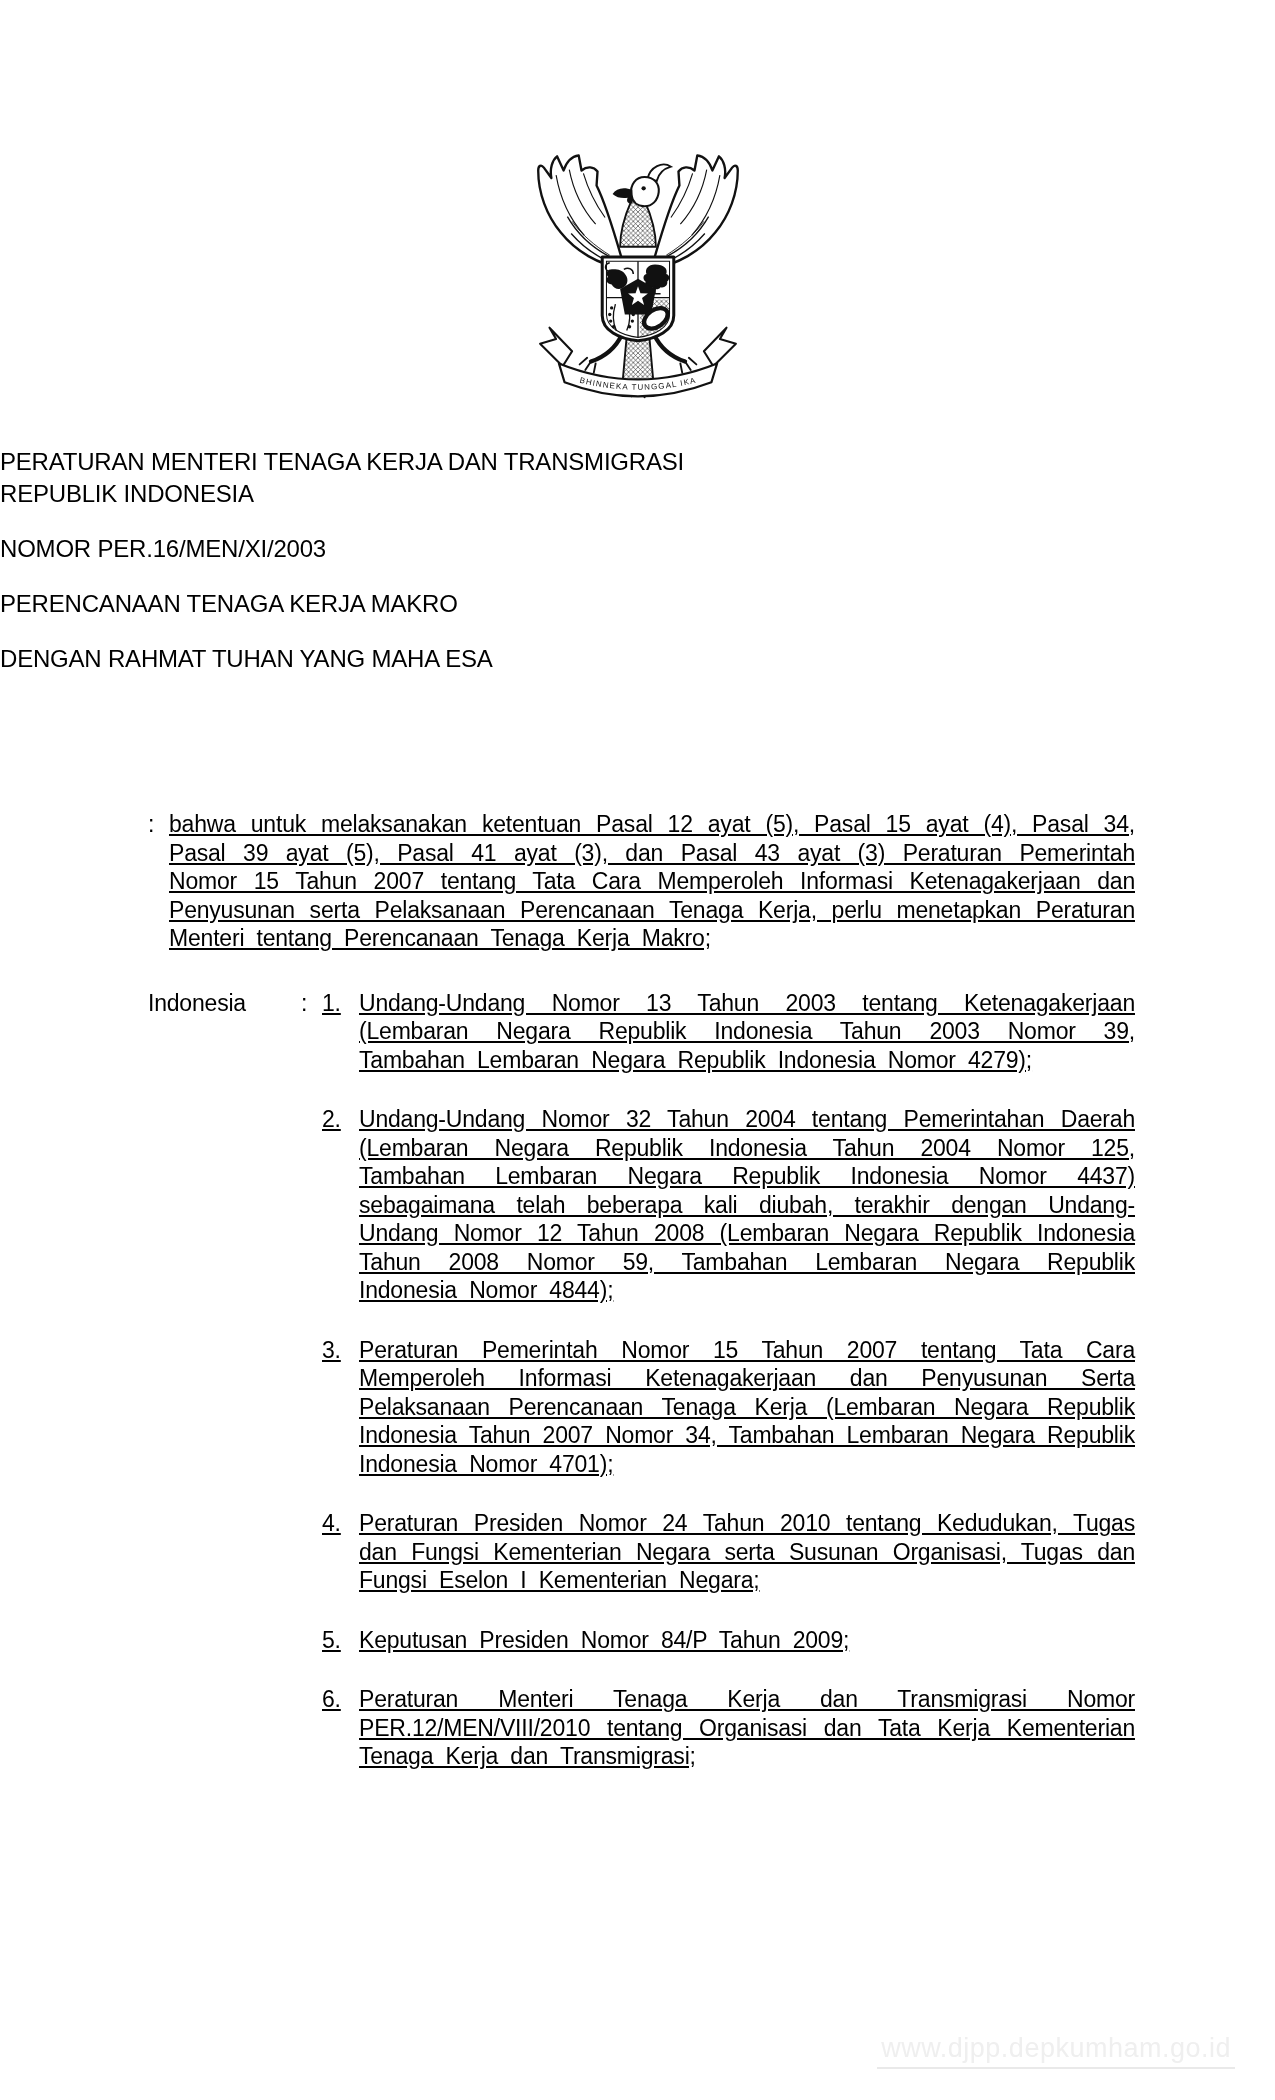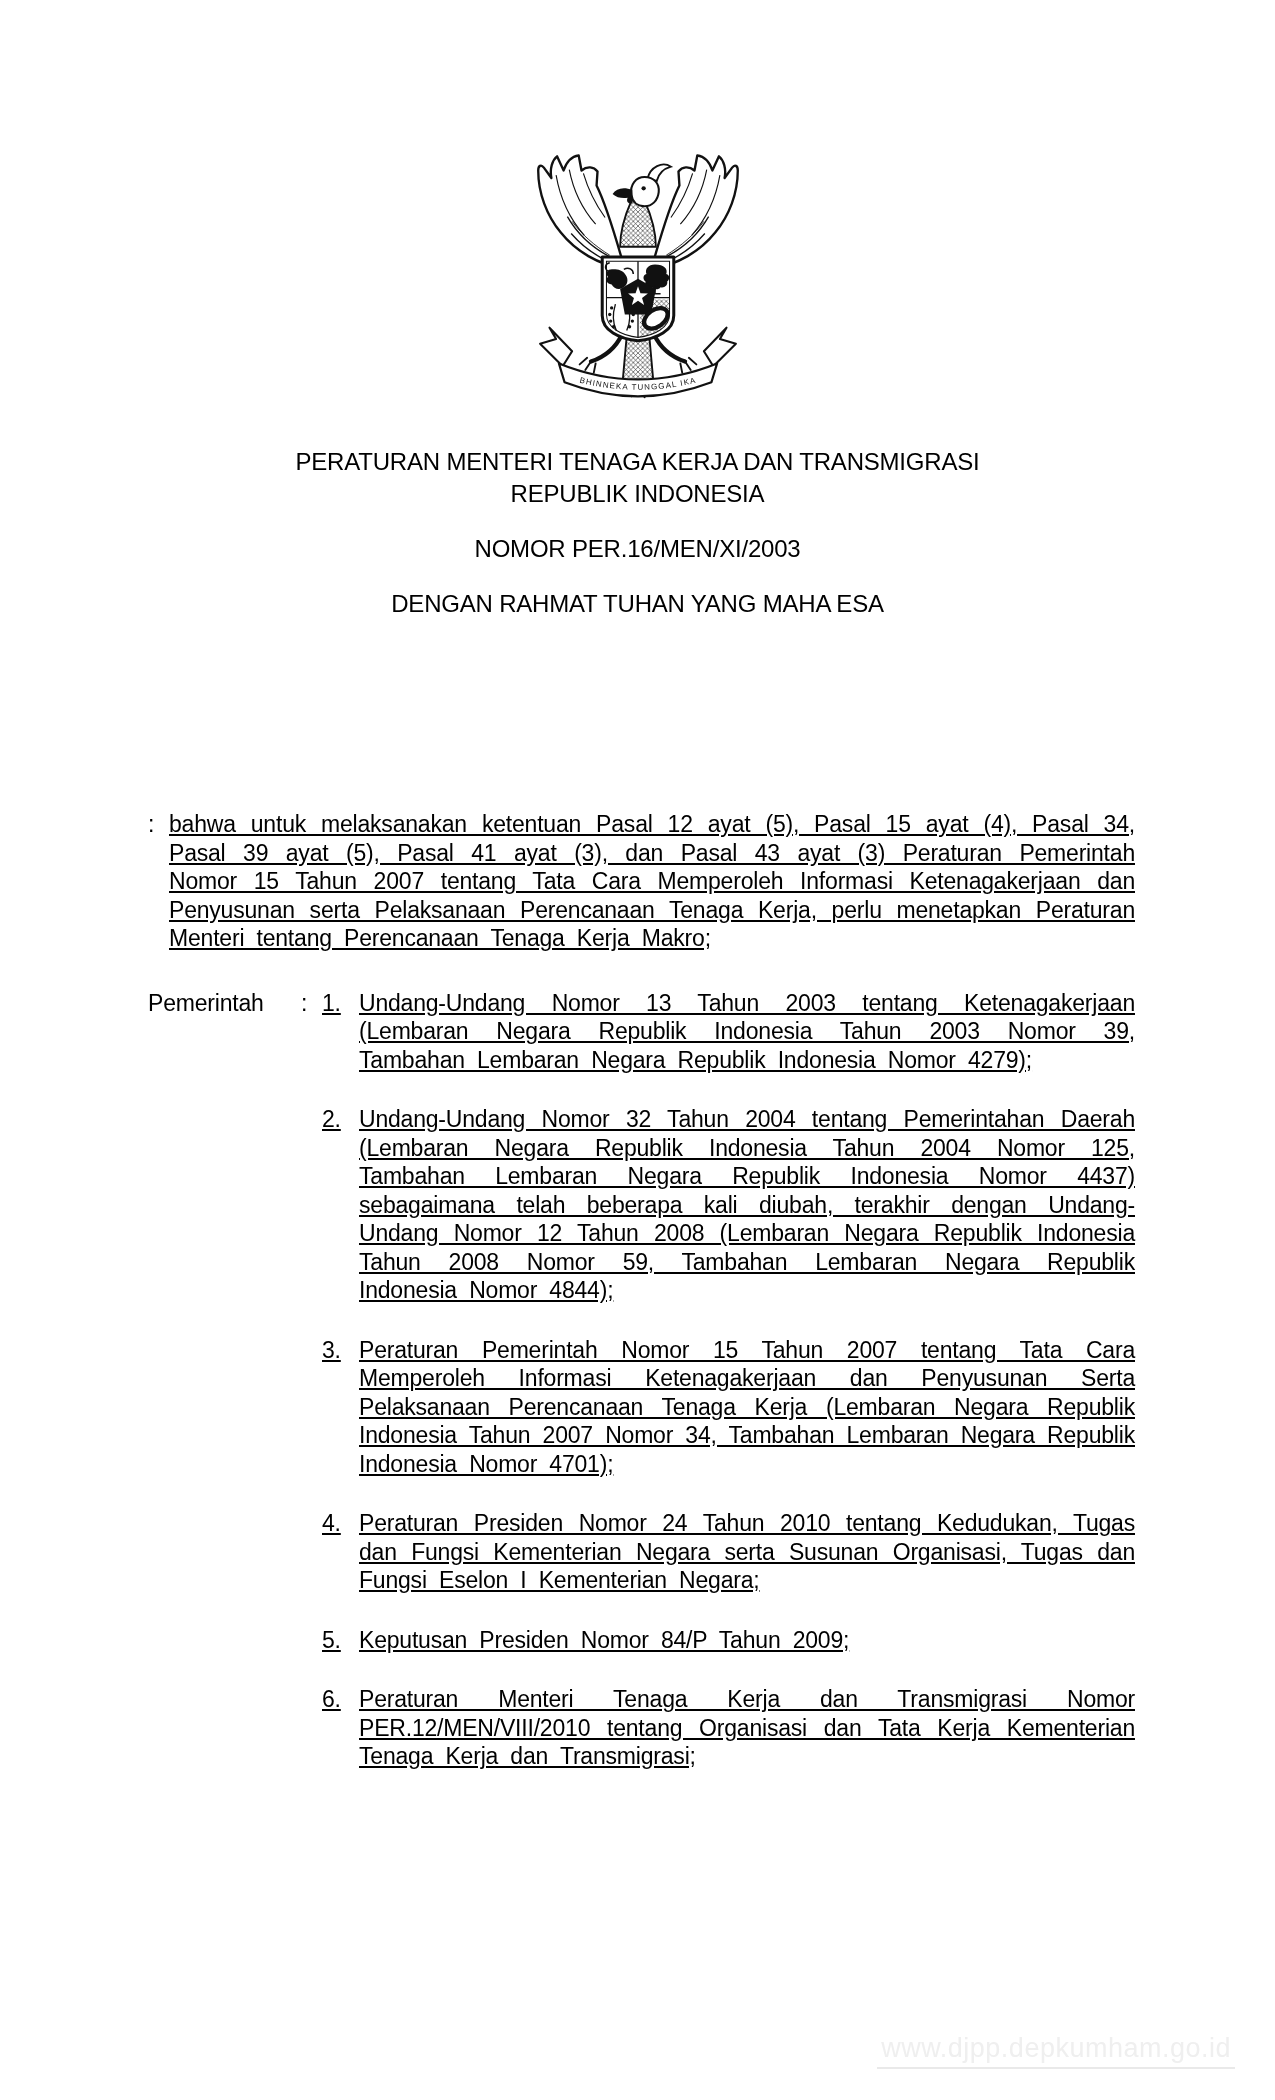--- a/index.html
+++ b/index.html
@@ -17,21 +17,21 @@
     position: absolute;
     top: 146px;
     left: 50%;
     transform: translateX(-50%);
   }
   .doc-header {
     position: absolute;
     top: 446px;
     left: 0;
     right: 0;
-    text-align: center;
+    text-align: left;
     font-size: 24px;
     line-height: 32px;
     white-space: nowrap;
   }
   .hline { margin-top: 23px; }
   .hline.first, .hline.tight { margin-top: 0; }
   .doc-body {
     position: absolute;
     top: 810px;
     left: 148px;
@@ -143,34 +143,35 @@
         <path d="M120,149 L122.6,156.4 L130.5,156.6 L124.3,161.4 L126.5,168.9 L120,164.5 L113.5,168.9 L115.7,161.4 L109.5,156.6 L117.4,156.4 Z" fill="#ffffff"></path>
         <ellipse cx="139" cy="183" rx="14" ry="9" fill="#ffffff" stroke="#111111" stroke-width="4.5" transform="rotate(-35 139 183)"></ellipse>
       </g>
     </svg>
   </div>
 
   <div class="doc-header">
     <div class="hline first">PERATURAN MENTERI TENAGA KERJA DAN TRANSMIGRASI</div>
     <div class="hline tight">REPUBLIK INDONESIA</div>
     <div class="hline">NOMOR PER.16/MEN/XI/2003</div>
+    <div class="hline">PERENCANAAN TENAGA KERJA MAKRO</div>
     <div class="hline">DENGAN RAHMAT TUHAN YANG MAHA ESA</div>
   </div>
 
   <div class="doc-body">
 
     <div class="clause">
       <div class="clause-colon">:</div>
       <div class="clause-content">
         <div class="para">bahwa untuk melaksanakan ketentuan Pasal 12 ayat (5), Pasal 15 ayat (4), Pasal 34, Pasal 39 ayat (5), Pasal 41 ayat (3), dan Pasal 43 ayat (3) Peraturan Pemerintah Nomor 15 Tahun 2007 tentang Tata Cara Memperoleh Informasi Ketenagakerjaan dan Penyusunan serta Pelaksanaan Perencanaan Tenaga Kerja, perlu menetapkan Peraturan Menteri tentang Perencanaan Tenaga Kerja Makro;</div>
       </div>
     </div>
 
     <div class="clause">
-      <div class="clause-label">Pemerintah</div>
+      <div class="clause-label">Indonesia</div>
       <div class="clause-colon">:</div>
       <div class="clause-content">
 
         <div class="item">
           <div class="item-num">1.</div>
           <div class="item-text">Undang-Undang Nomor 13 Tahun 2003 tentang Ketenagakerjaan (Lembaran Negara Republik Indonesia Tahun 2003 Nomor 39, Tambahan Lembaran Negara Republik Indonesia Nomor 4279);</div>
         </div>
 
         <div class="item">
           <div class="item-num">2.</div>

